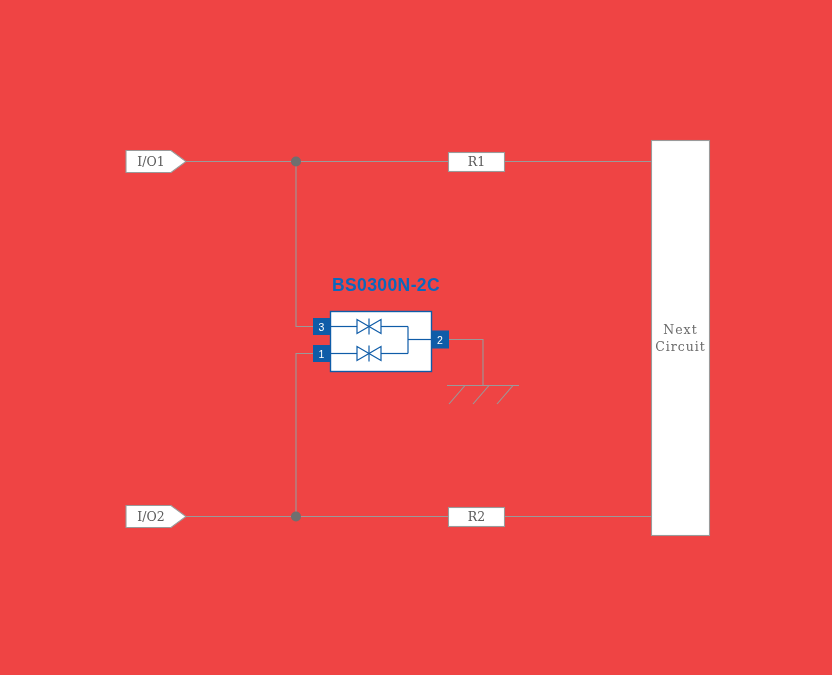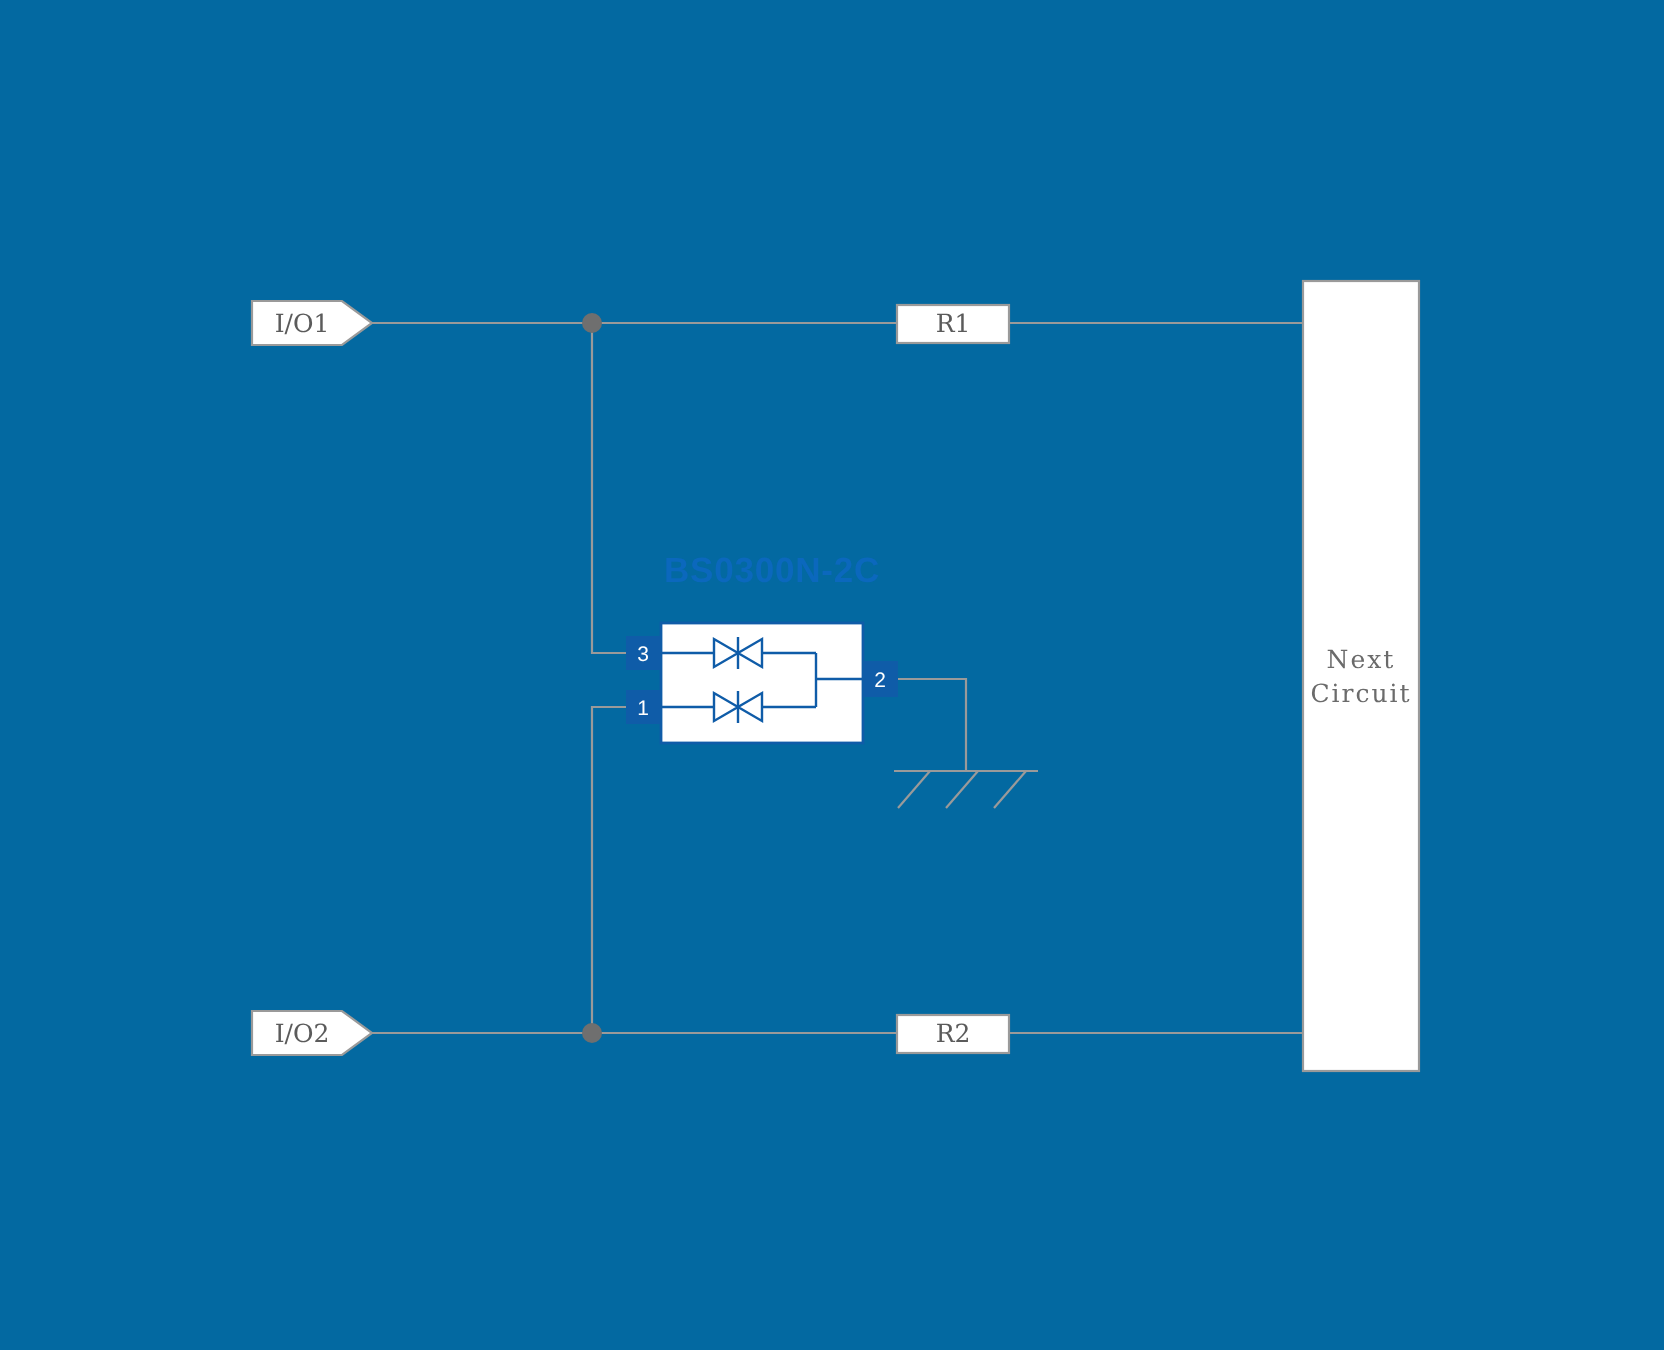--- a/index.html
+++ b/index.html
@@ -2,21 +2,21 @@
 <html><head>
 <meta charset="utf-8">
 <style>
   * { margin: 0; padding: 0; box-sizing: border-box; }
   html, body { background: #ffffff; }
   body { font-family: "Liberation Sans", sans-serif; }
   .stage {
     position: relative;
     width: 832px;
     height: 675px;
-    background: #0369a1;
+    background: #ef4444;
     overflow: hidden;
   }
   svg { display: block; }
 
   
   .port-label   { font-family: "DejaVu Serif", serif; font-size: 12.5px; fill: #5b5b5b; }
   .res-label    { font-family: "DejaVu Serif", serif; font-size: 12.5px; fill: #5b5b5b; }
   .next-label   { font-family: "DejaVu Serif", serif; font-size: 12.5px; fill: #6b6b6b; letter-spacing: 1px; }
   .comp-title   { font-family: "Liberation Sans", sans-serif; font-size: 17.5px; font-weight: 600; fill: #0b68bd; letter-spacing: 0.4px; }
   .pin-num      { font-family: "Liberation Sans", sans-serif; font-size: 10.5px; fill: #ffffff; }

